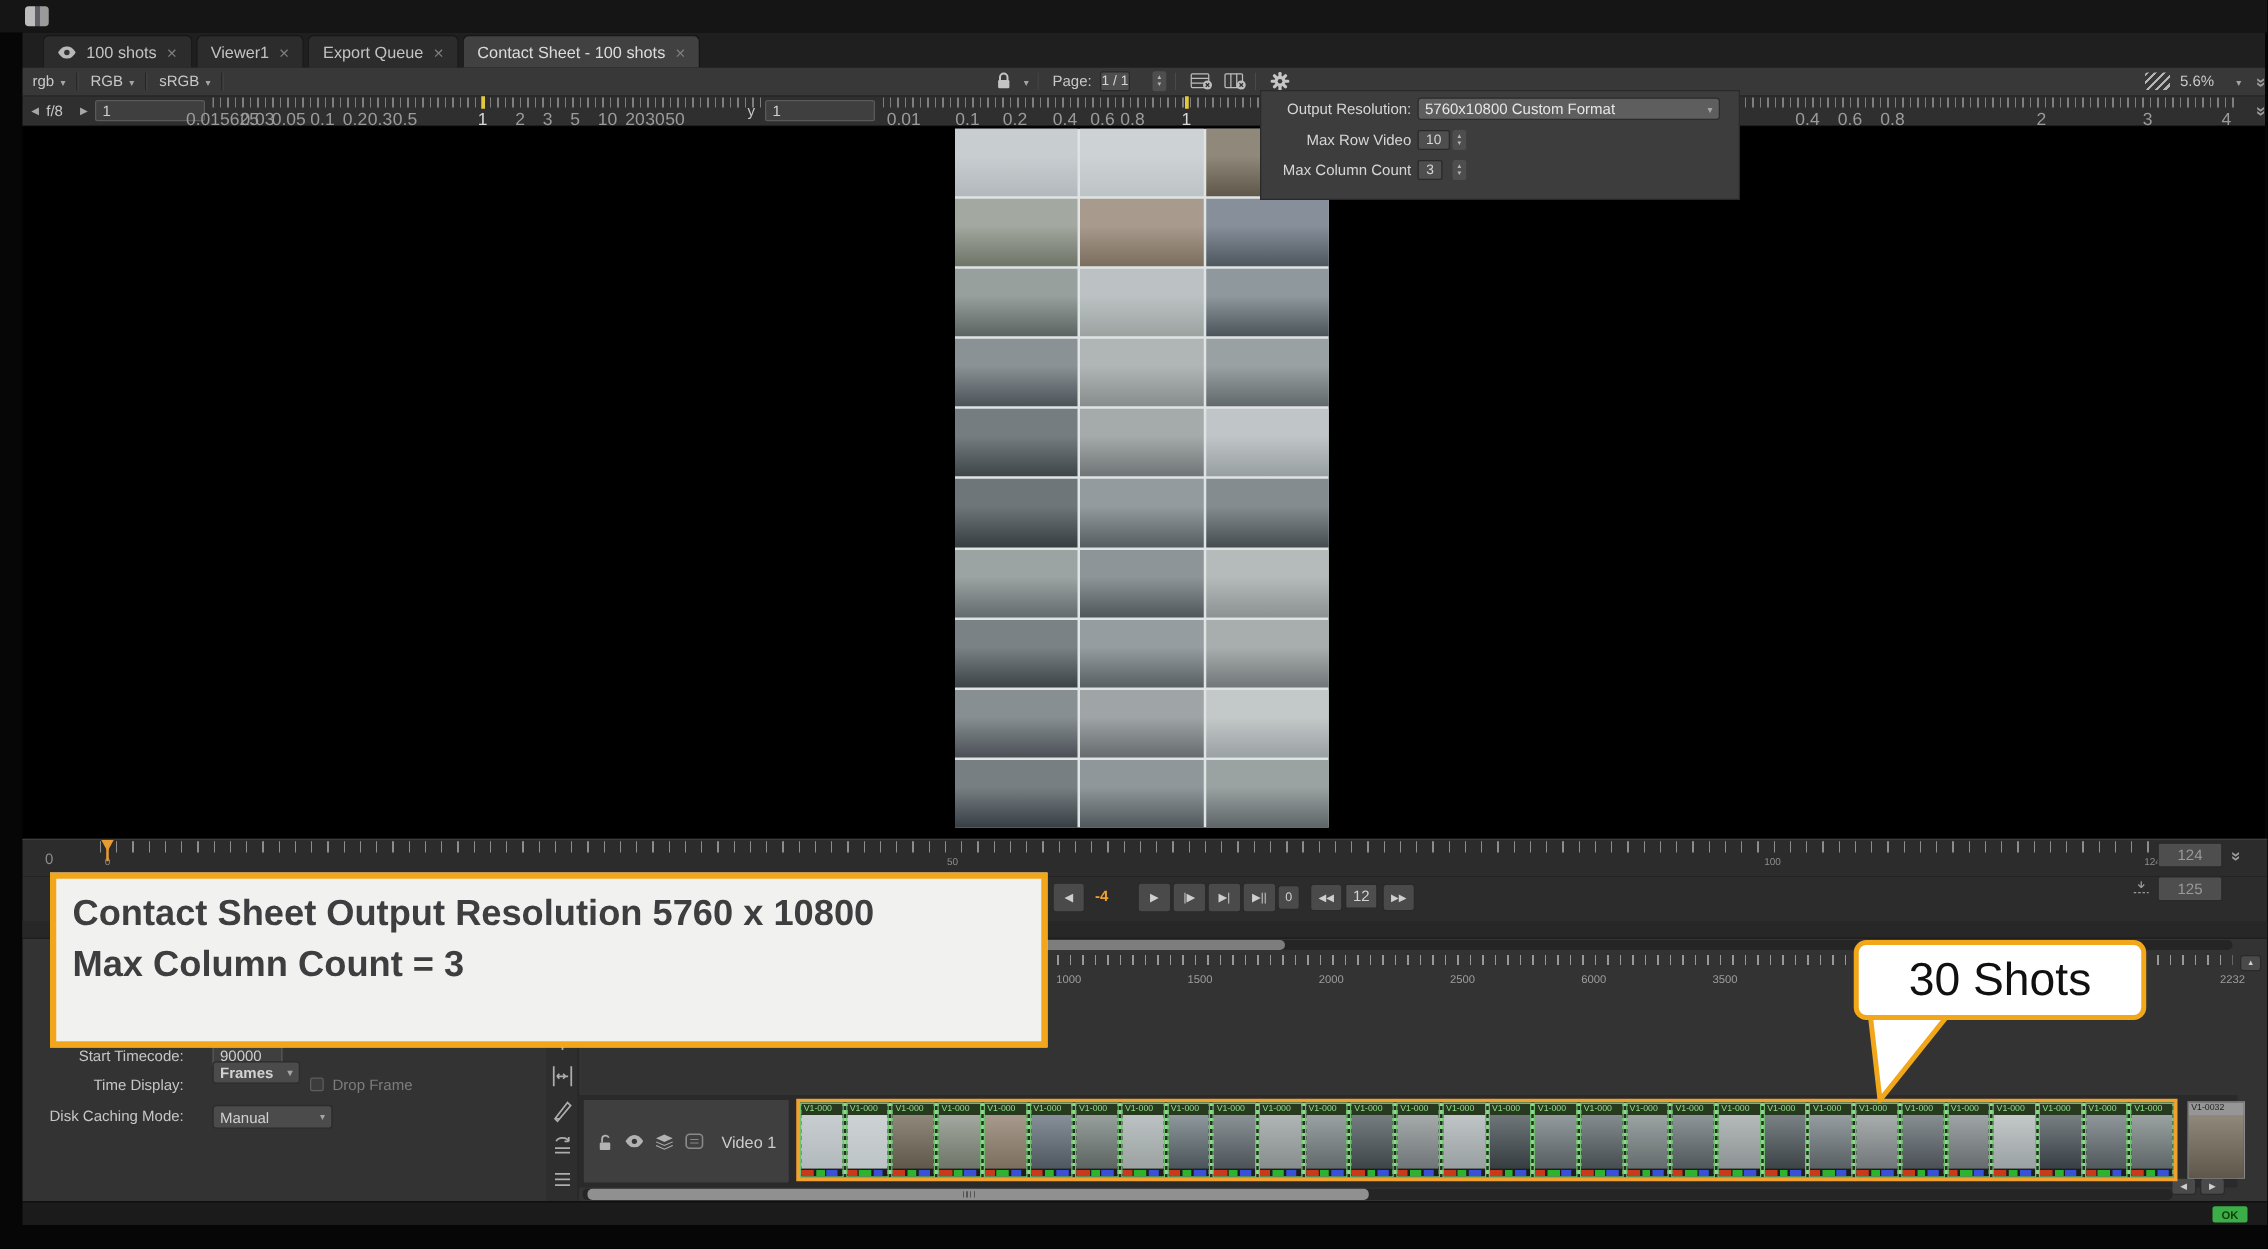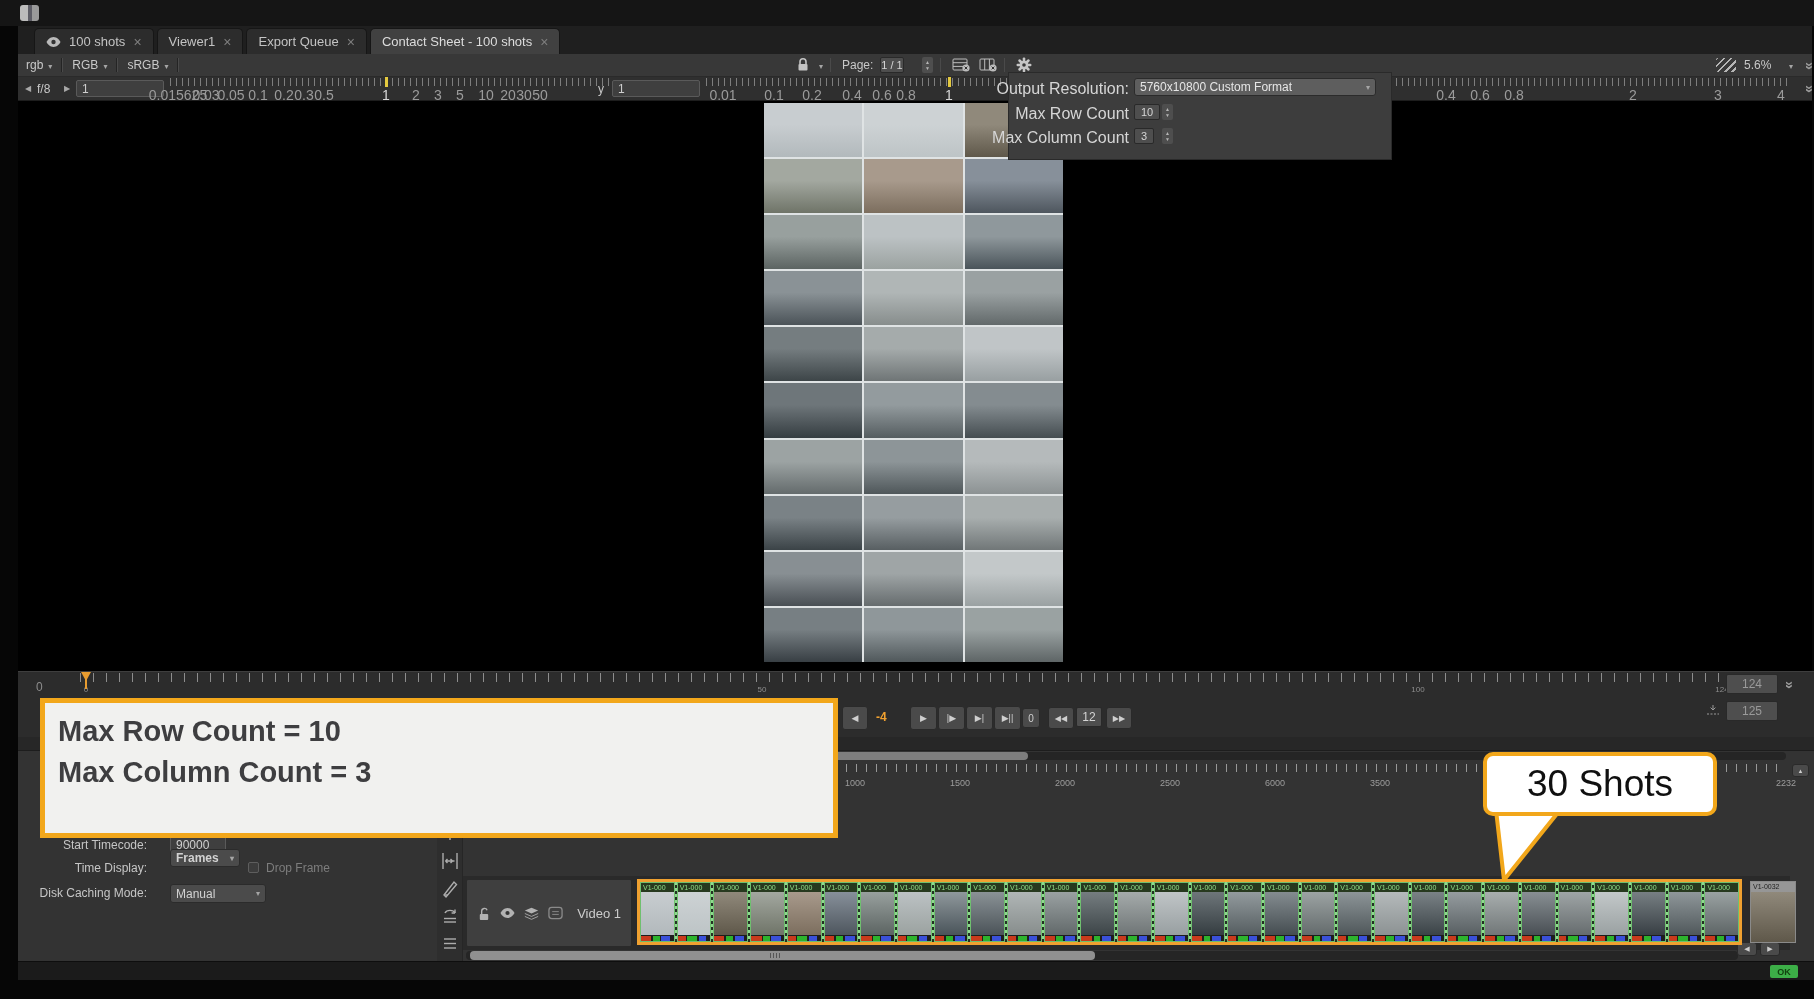--- a/index.html
+++ b/index.html
@@ -32,21 +32,21 @@
   .ticks{height:8px;background:repeating-linear-gradient(90deg,#7e7e7e 0 1px,transparent 1px 6px);}
   .tick-label{position:absolute;transform:translateX(-50%);font-size:14px;color:#9b9b9b;top:10px;white-space:nowrap;}
   .ymark{position:absolute;top:0;width:3px;height:10px;}
   
   #viewer{left:18px;top:101px;width:1794px;height:570px;background:#000;}
   #contact-sheet{left:764px;top:103px;width:299px;height:559px;display:grid;
                  grid-template-columns:repeat(3,1fr);grid-template-rows:repeat(10,1fr);gap:2px;background:#dfe3e4;}
   .cs-cell{width:100%;height:100%;}
   
   #settings-panel{left:1008px;top:72px;width:384px;height:88px;background:#3d3d3d;border:1px solid #2a2a2a;z-index:30;}
-  .sp-label{position:absolute;right:268px;color:#d6d6d6;font-size:16px;white-space:nowrap;}
+  .sp-label{position:absolute;right:268px;color:#d6d6d6;font-size:12px;white-space:nowrap;}
   
   #scrubber{left:18px;top:671px;width:1796px;height:30px;background:#2c2c2c;border-top:1px solid #3e3e3e;}
   .scrub-label{position:absolute;transform:translateX(-50%);font-size:8px;color:#8d8d8d;}
   
   #transport{left:18px;top:701px;width:1796px;height:36px;background:#2c2c2c;}
   .tbtn{position:absolute;background:#4a4a4a;border:1px solid #2a2a2a;border-radius:3px;color:#cfcfcf;
         display:flex;align-items:center;justify-content:center;font-size:9px;}
   
   #timeline{left:18px;top:737px;width:1796px;height:224px;background:#333333;}
   #tl-strip{left:18px;top:737px;width:1796px;height:14px;background:#272727;border-bottom:1px solid #1d1d1d;}
@@ -267,21 +267,21 @@
     <div class="cs-cell" style="background: linear-gradient(rgb(143, 151, 154) 0%, rgb(143, 151, 154) 40%, rgb(80, 88, 91) 100%);"></div>
     <div class="cs-cell" style="background: linear-gradient(rgb(154, 162, 162) 0%, rgb(154, 162, 162) 40%, rgb(94, 101, 102) 100%);"></div>
   </div>
 
 <div class="abs" id="settings-panel">
   <span class="sp-label" style="top:7px;right:262px;">Output Resolution:</span>
   <div class="abs dd" style="left:125px;top:5px;width:242px;height:18px;background:#5e5e5e;">
     <span style="font-size:12px;color:#e6e6e6;">5760x10800 Custom Format</span>
     <span class="dd-arrow">▾</span>
   </div>
-  <span class="sp-label" style="top:32px;right:262px;">Max Row Count</span>
+  <span class="sp-label" style="top:32px;right:262px;">Max Row Video</span>
   <div class="abs valbox" style="left:125px;top:31px;width:26px;height:16px;">10</div>
   <div class="abs spin" style="left:153px;top:31px;">
       <span>▲</span>
       <span>▼</span>
     </div>
   <span class="sp-label" style="top:56px;right:262px;">Max Column Count</span>
   <div class="abs valbox" style="left:125px;top:55px;width:20px;height:16px;">3</div>
   <div class="abs spin" style="left:153px;top:55px;">
       <span>▲</span>
       <span>▼</span>
@@ -708,21 +708,21 @@
   </div>
 </div>
 <div class="abs tbtn" style="left:1737px;top:942px;width:20px;height:14px;font-size:7px;">◀</div>
 <div class="abs tbtn" style="left:1760px;top:942px;width:20px;height:14px;font-size:7px;">▶</div>
 
 <div class="abs" id="statusbar">
   <div id="ok-badge" style="background: rgb(60, 174, 71);">OK</div>
 </div>
 
 <div class="abs" id="annotation" style="border-color: rgb(242, 167, 27);">
-  <div class="ann-line">Max Row Count = 10</div>
+  <div class="ann-line">Contact Sheet Output Resolution 5760 x 10800</div>
   <div class="ann-line">Max Column Count = 3</div>
 </div>
 
 <div class="abs" id="callout-tail">
   <svg width="80" height="72" viewBox="0 0 80 72">
       <polygon points="8,0 72,0 16,70" fill="#ffffff" stroke="#F2A71B" stroke-width="4"></polygon>
     </svg>
 </div>
 <div class="abs" id="callout" style="border-color: rgb(242, 167, 27);">
   <span id="callout-text">30 Shots</span>

